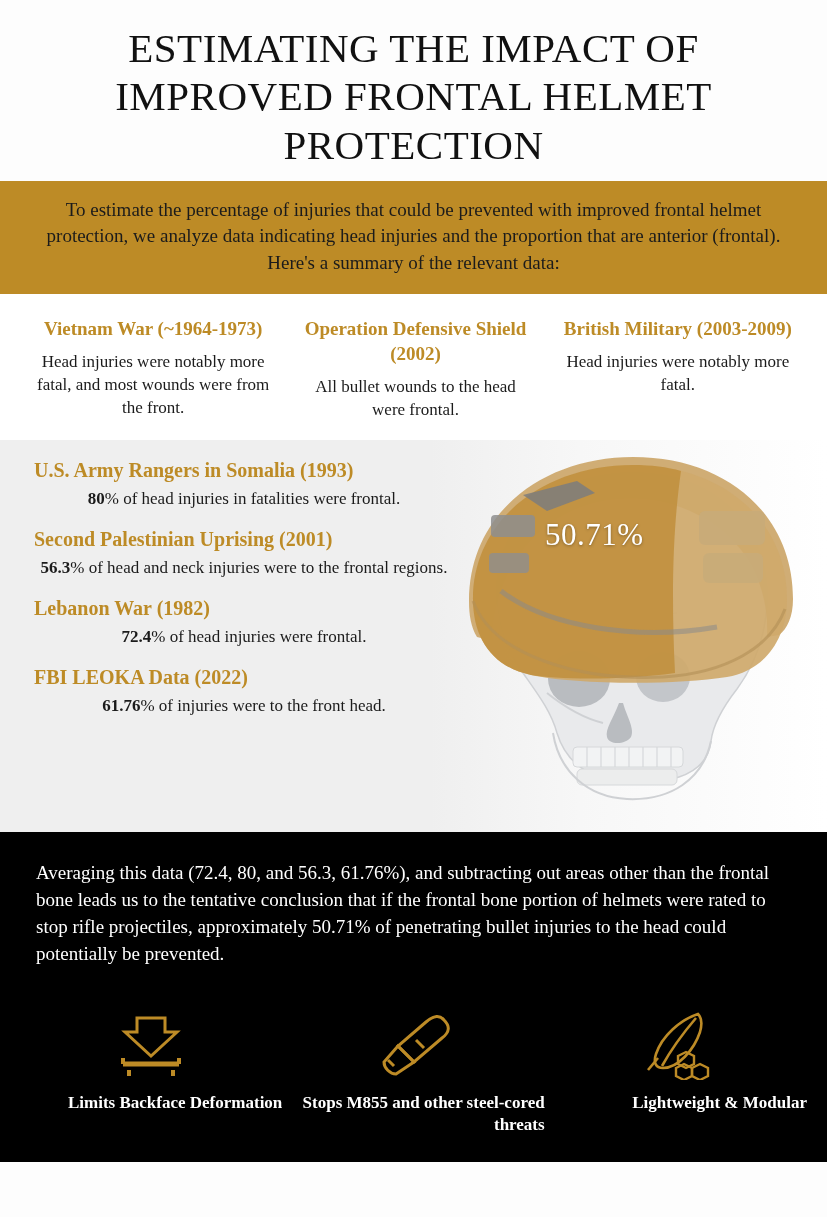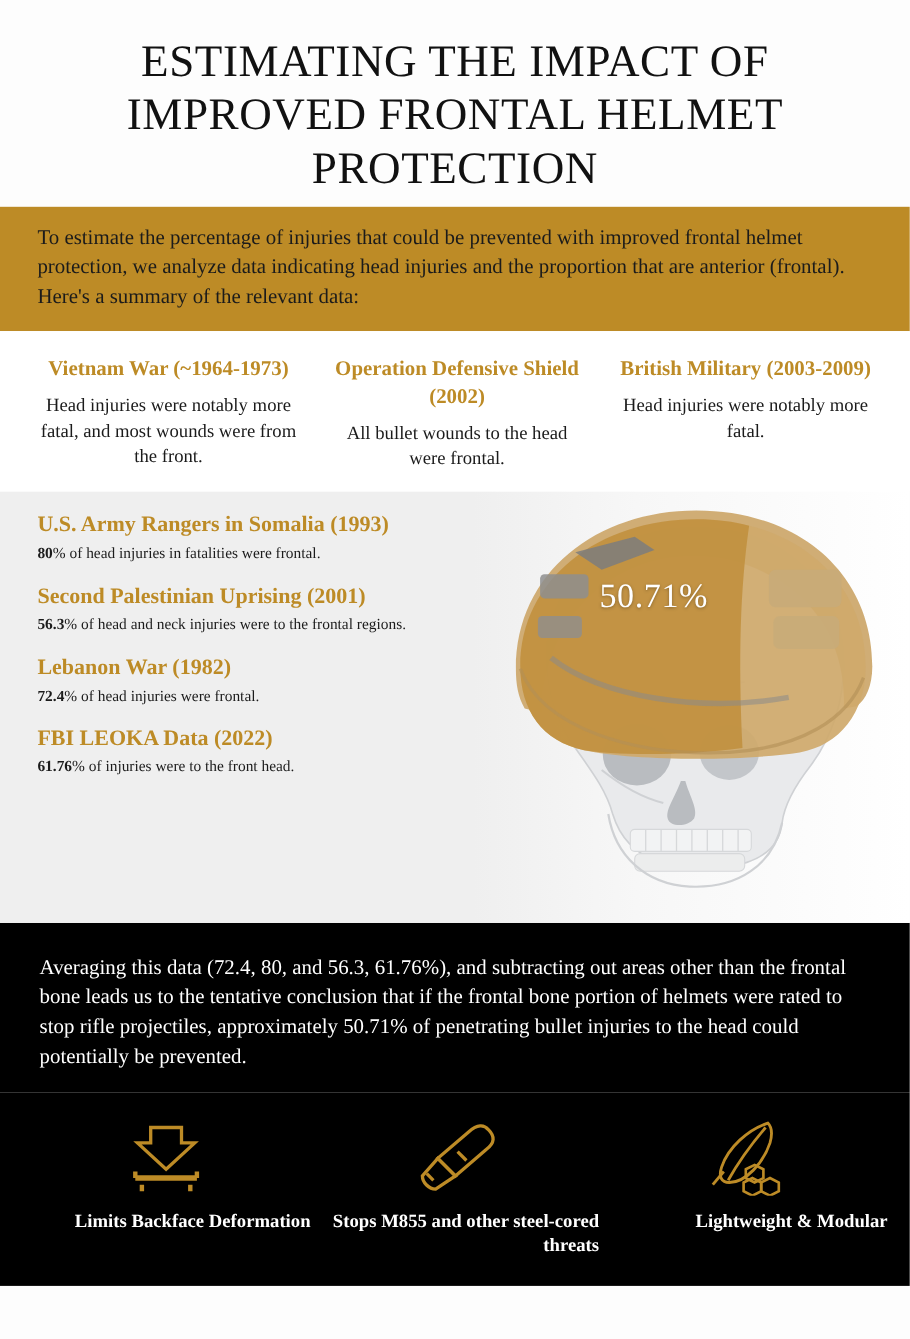--- a/index.html
+++ b/index.html
@@ -15,40 +15,40 @@
   }
   .page {
     position: relative;
     width: 827px;
     height: 1217px;
     background: #fdfdfd;
   }
 
   
   .title-block {
-    padding: 31px 40px 12px 40px;
+    padding: 24px 40px 12px 40px;
     text-align: center;
   }
   .title-block h1 {
     margin: 0;
     font-family: "Liberation Serif", serif;
     font-weight: 400;
     font-size: 41px;
     line-height: 1.18;
     letter-spacing: 0.5px;
     color: #111111;
     text-transform: uppercase;
   }
 
   
   .intro-band {
     background: #bd8b26;
     color: #1b1b1b;
     padding: 16px 34px 18px 34px;
-    text-align: left;
+    text-align: center;
     font-size: 19px;
     line-height: 1.38;
     font-family: "Liberation Serif", serif;
   }
 
   
   .facts {
     display: flex;
     padding: 22px 18px 18px 22px;
     background: #ffffff;
@@ -90,22 +90,23 @@
   }
   .stat-head {
     color: #bd8b26;
     font-weight: bold;
     font-size: 20px;
     line-height: 1.25;
     margin-bottom: 5px;
   }
   .stat-body {
     color: #1b1b1b;
-    font-size: 14px;
+    font-size: 17px;
     line-height: 1.35;
+    text-align: center;
   }
   .stat-body b {
     font-weight: bold;
   }
 
   
   .skull-wrap {
     position: absolute;
     right: 0px;
     top: 1px;

